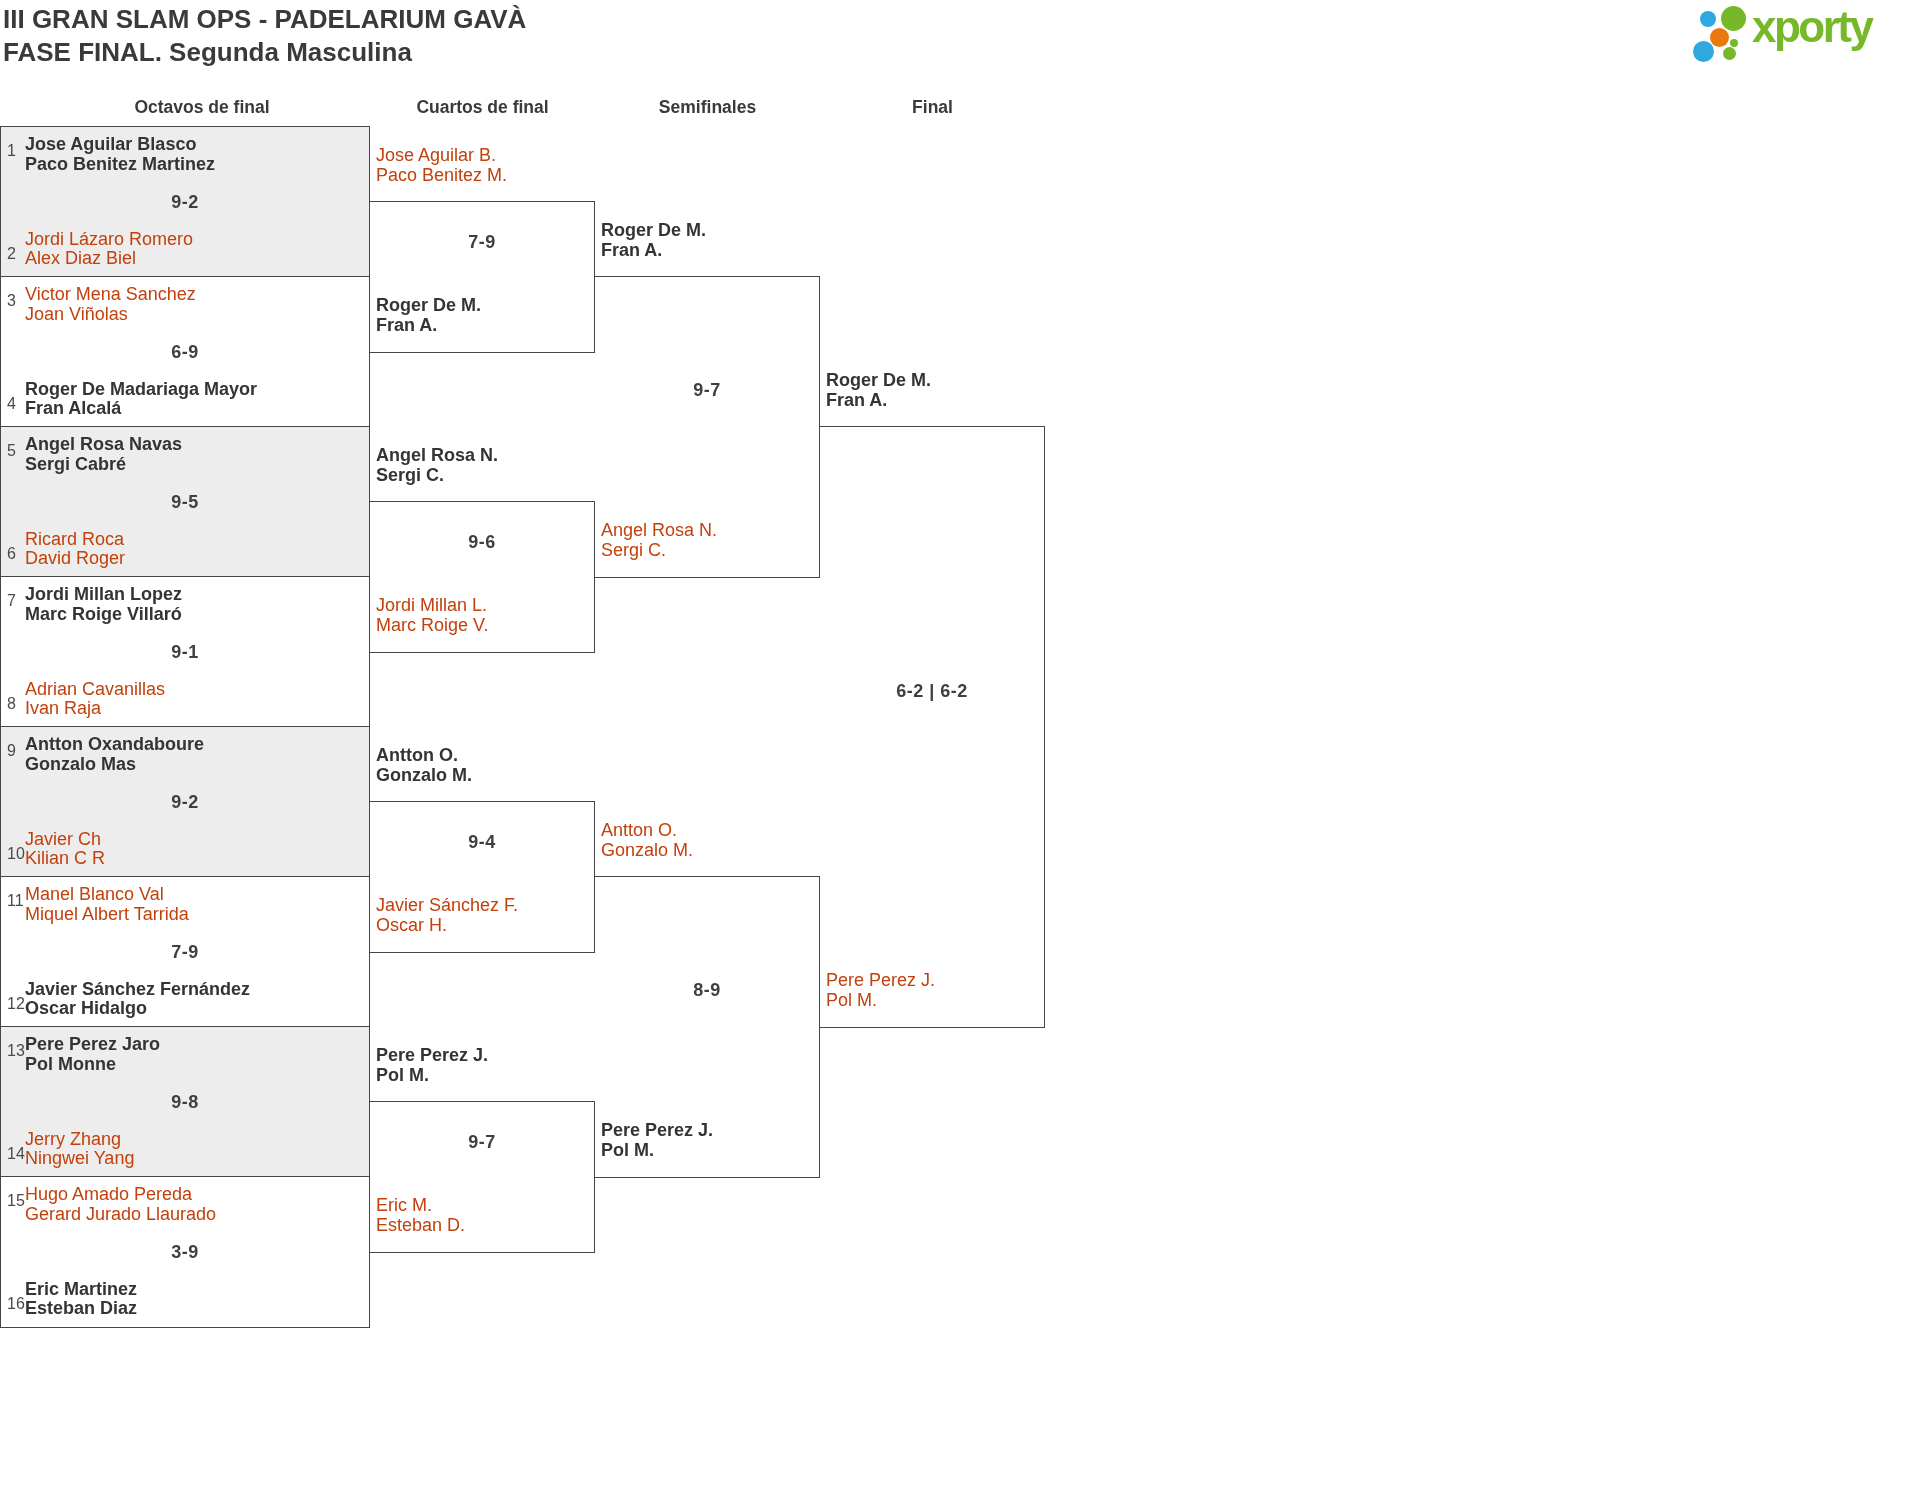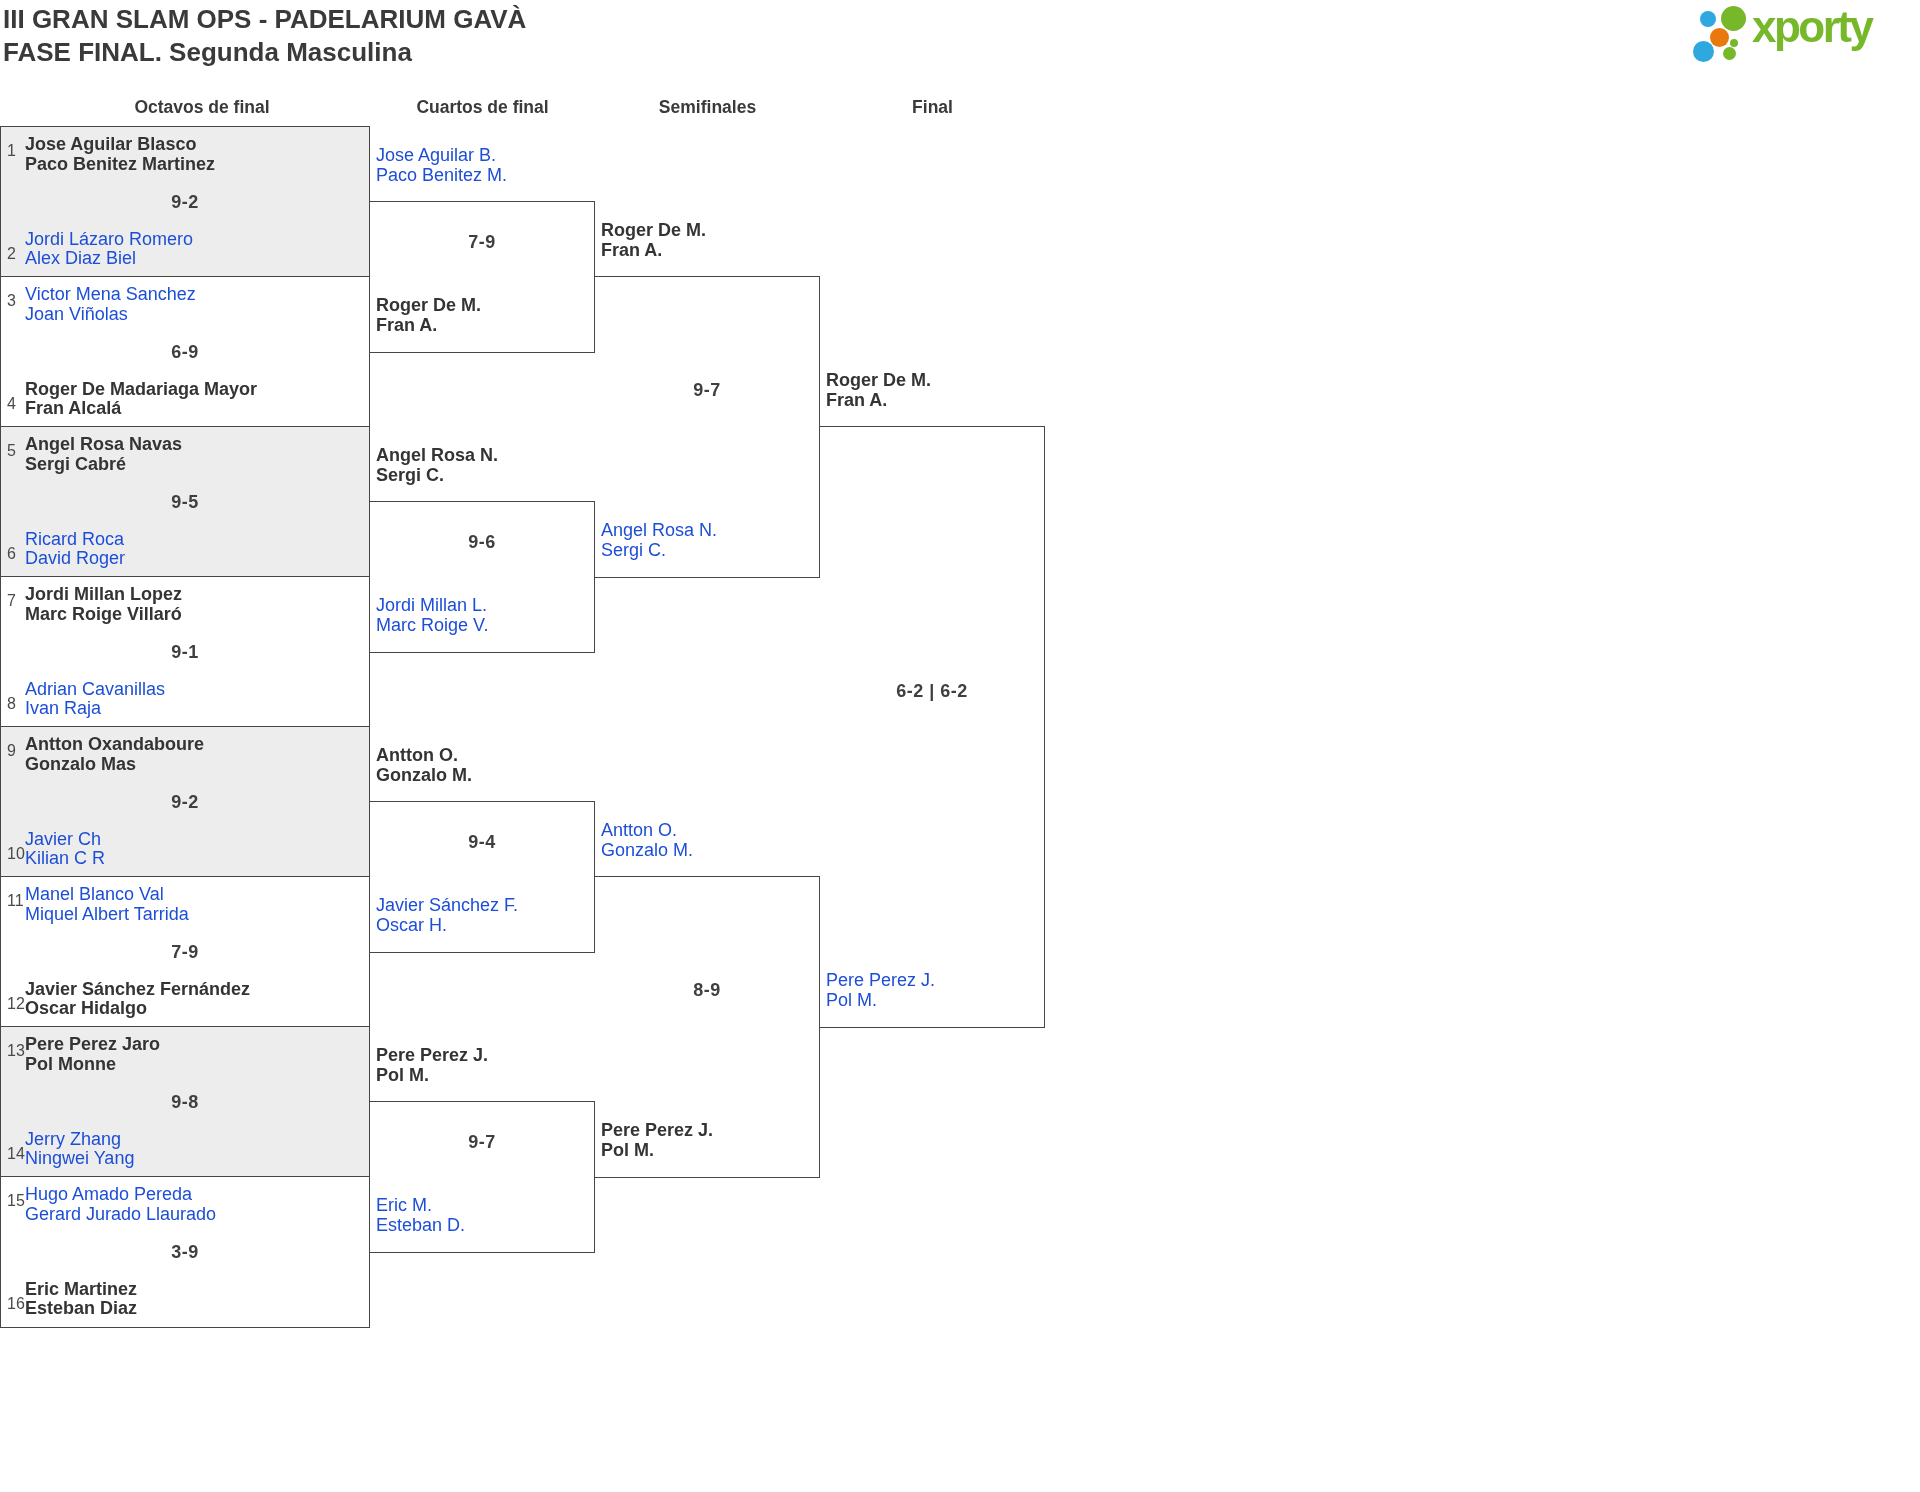--- a/index.html
+++ b/index.html
@@ -18,21 +18,21 @@
   .colh{position:absolute;top:97px;font-size:17.5px;font-weight:700;color:#3a3a3a;
         text-align:center;}
 
   
   .omatch{position:absolute;left:0;width:370px;height:151.5px;box-sizing:border-box;
           border:1.5px solid #464646;background:#ffffff;}
   .omatch.shaded{background:#ededed;}
   .seed{position:absolute;left:6px;width:22px;font-size:16px;line-height:19px;color:#4a4a4a;}
   .seed.s1{top:14px;}
   .seed.s2{bottom:14px;}
-  .team{font-size:18px;line-height:19.5px;color:#1d4ed8;white-space:nowrap;}
+  .team{font-size:18px;line-height:19.5px;color:#c2410c;white-space:nowrap;}
   .team.win{font-weight:700;color:#343434;}
   .omatch .team{position:absolute;left:24px;}
   .omatch .team.t1{top:8px;}
   .omatch .team.t2{bottom:8px;}
   .score{position:absolute;left:0;width:100%;text-align:center;font-size:18px;
          line-height:19.5px;color:#3f3f3f;letter-spacing:0.5px;font-weight:bold;}
   .omatch .score{top:66px;}
 
   
   .bmatch{position:absolute;width:225px;box-sizing:border-box;

